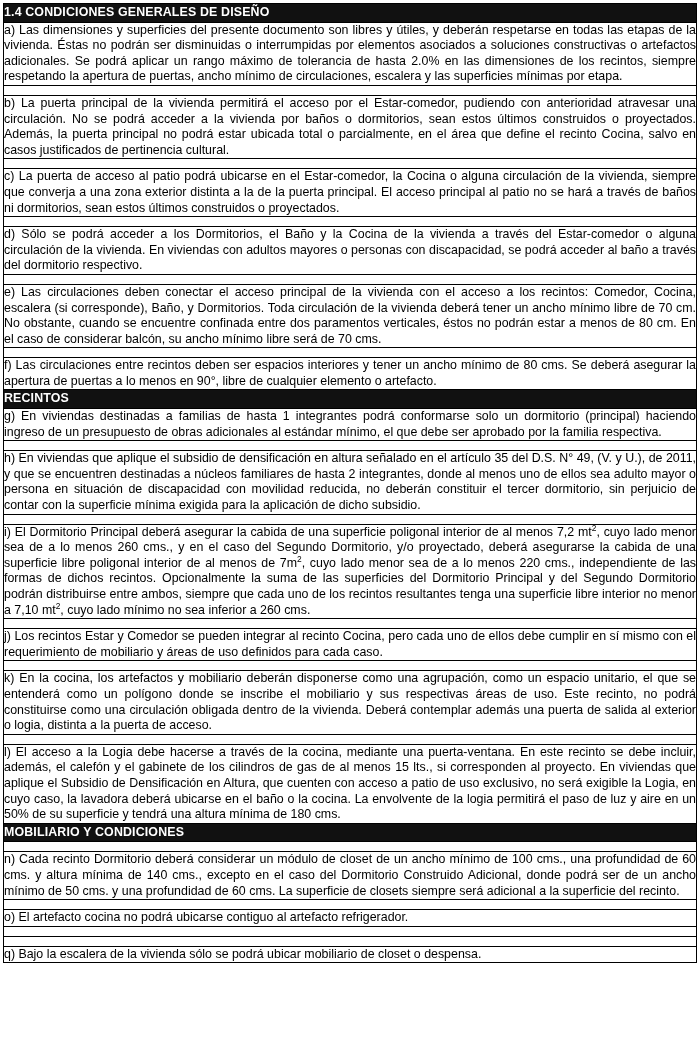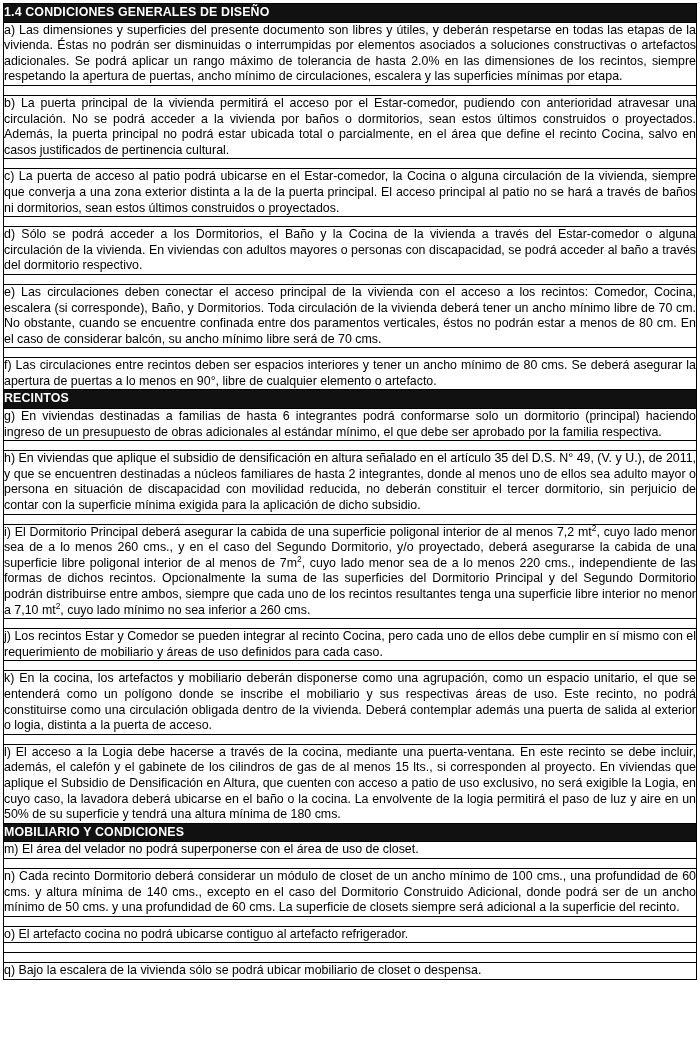--- a/index.html
+++ b/index.html
@@ -139,21 +139,21 @@
 
       <tr>
         <td class="para">f) Las circulaciones entre recintos deben ser espacios interiores y tener un ancho mínimo de 80 cms. Se deberá asegurar la apertura de puertas a lo menos en 90°, libre de cualquier elemento o artefacto.</td>
       </tr>
 
       <tr>
         <td class="band">RECINTOS</td>
       </tr>
 
       <tr>
-        <td class="para">g) En viviendas destinadas a familias de hasta 6 integrantes podrá conformarse solo un dormitorio (principal) haciendo ingreso de un presupuesto de obras adicionales al estándar mínimo, el que debe ser aprobado por la familia respectiva.</td>
+        <td class="para">g) En viviendas destinadas a familias de hasta 1 integrantes podrá conformarse solo un dormitorio (principal) haciendo ingreso de un presupuesto de obras adicionales al estándar mínimo, el que debe ser aprobado por la familia respectiva.</td>
       </tr>
       <tr>
         <td class="gap">
             <div class="gap-inner">&nbsp;</div>
           </td>
       </tr>
 
       <tr>
         <td class="para">h) En viviendas que aplique el subsidio de densificación en altura señalado en el artículo 35 del D.S. N° 49, (V. y U.), de 2011, y que se encuentren destinadas a núcleos familiares de hasta 2 integrantes, donde al menos uno de ellos sea adulto mayor o persona en situación de discapacidad con movilidad reducida, no deberán constituir el tercer dormitorio, sin perjuicio de contar con la superficie mínima exigida para la aplicación de dicho subsidio.</td>
       </tr>
@@ -191,23 +191,20 @@
       </tr>
 
       <tr>
         <td class="para">l) El acceso a la Logia debe hacerse a través de la cocina, mediante una puerta-ventana. En este recinto se debe incluir, además, el calefón y el gabinete de los cilindros de gas de al menos 15 lts., si corresponden al proyecto. En viviendas que aplique el Subsidio de Densificación en Altura, que cuenten con acceso a patio de uso exclusivo, no será exigible la Logia, en cuyo caso, la lavadora deberá ubicarse en el baño o la cocina. La envolvente de la logia permitirá el paso de luz y aire en un 50% de su superficie y tendrá una altura mínima de 180 cms.</td>
       </tr>
 
       <tr>
         <td class="band">MOBILIARIO Y CONDICIONES</td>
       </tr>
 
-      <tr>
-        <td class="para">m) El área del velador no podrá superponerse con el área de uso de closet.</td>
-      </tr>
       <tr>
         <td class="gap">
             <div class="gap-inner">&nbsp;</div>
           </td>
       </tr>
 
       <tr>
         <td class="para">n) Cada recinto Dormitorio deberá considerar un módulo de closet de un ancho mínimo de 100 cms., una profundidad de 60 cms. y altura mínima de 140 cms., excepto en el caso del Dormitorio Construido Adicional, donde podrá ser de un ancho mínimo de 50 cms. y una profundidad de 60 cms. La superficie de closets siempre será adicional a la superficie del recinto.</td>
       </tr>
       <tr>

